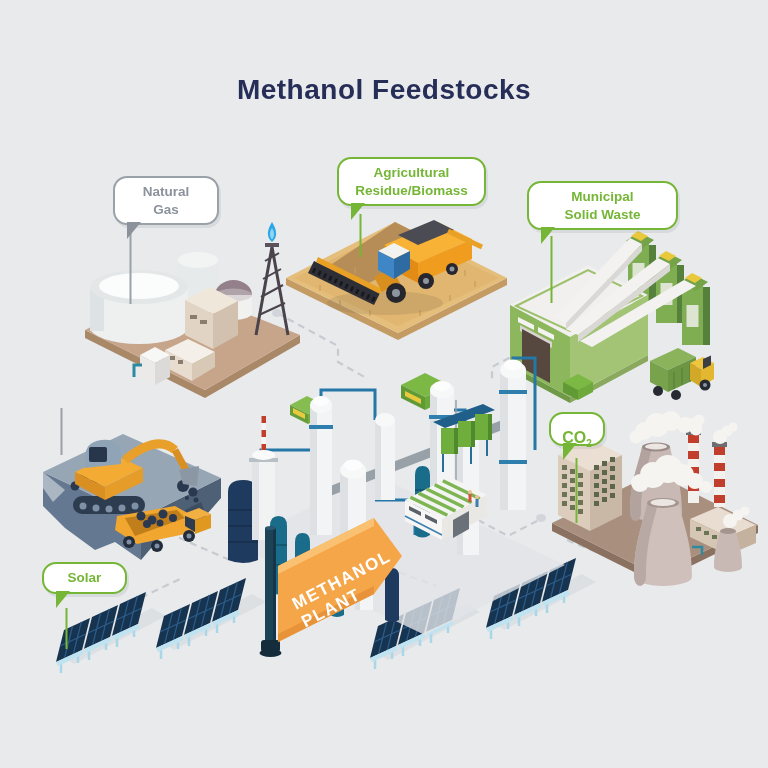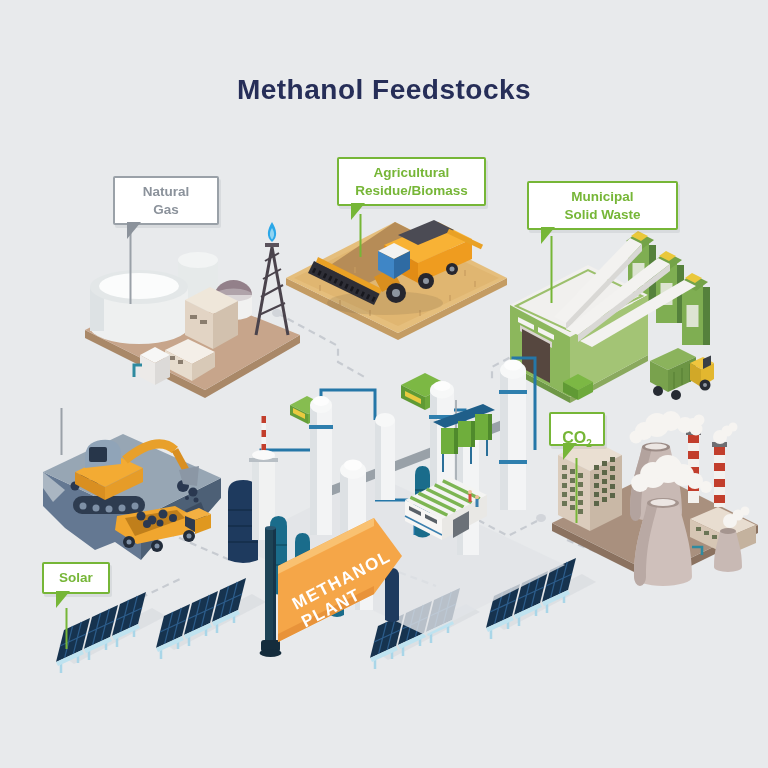--- a/index.html
+++ b/index.html
@@ -6,21 +6,21 @@
     --background:#e8eaec; --title-text:#262e58; --accent-green:#76b637;
     --label-gray-border:#9aa1a8; --label-gray-text:#8b929b;
   }
   *{box-sizing:border-box}
   html,body{margin:0;padding:0}
   body{width:768px;height:768px;background:var(--background);font-family:"Liberation Sans",sans-serif;overflow:hidden}
   .stage{position:relative;width:768px;height:768px}
   .scene{position:absolute;left:0;top:0}
   h1.title{position:absolute;top:74px;left:0;width:100%;text-align:center;margin:0;
     font-size:28px;font-weight:bold;color:var(--title-text);letter-spacing:.5px}
-  .callout{position:absolute;background:#fff;border:2px solid;border-radius:2px;text-align:center;
+  .callout{position:absolute;background:#fff;border:2px solid;border-radius:14px;text-align:center;
     font-weight:bold;font-size:13.5px;line-height:1.3;padding:5px 4px;z-index:5;
     box-shadow:2px 3px 0 rgba(120,130,140,.14)}
   .callout.green{border-color:var(--accent-green);color:var(--accent-green)}
   .callout.gray{border-color:var(--label-gray-border);color:var(--label-gray-text)}
   .callout .tail{position:absolute;left:12px;bottom:-16px;width:0;height:0;
     border-top:17px solid;border-right:14px solid transparent}
   .callout.green .tail{border-top-color:var(--accent-green)}
   .callout.gray .tail{border-top-color:var(--label-gray-text)}
   .callout sub{font-size:10px}
   .callout.co2{font-size:16px;padding-top:14px}
@@ -556,18 +556,18 @@
   <div>Solid Waste</div>
   <span class="tail"></span>
 </div>
 
 
 <div class="callout green co2" style="left:549px;top:412px;width:56px;height:34px">
   <span>CO</span><sub>2</sub>
   <span class="tail"></span>
 </div>
 
-<div class="callout green" style="left:42px;top:562px;width:68px">
+<div class="callout green" style="left:42px;top:562px;width:85px">
   <div>Solar</div>
   <span class="tail"></span>
 </div>
 
 </div>
 
 </body></html>

